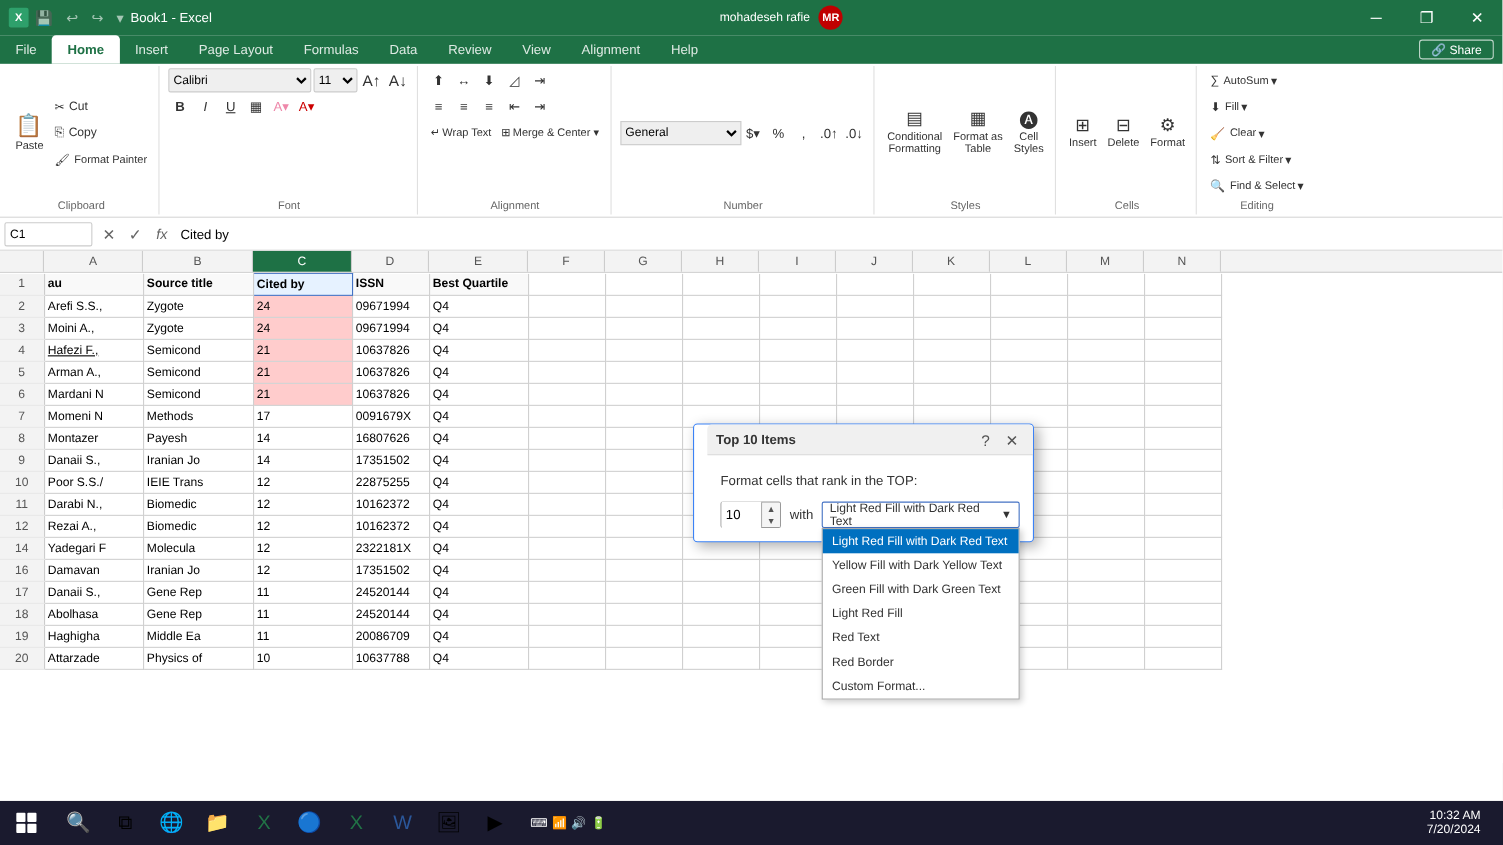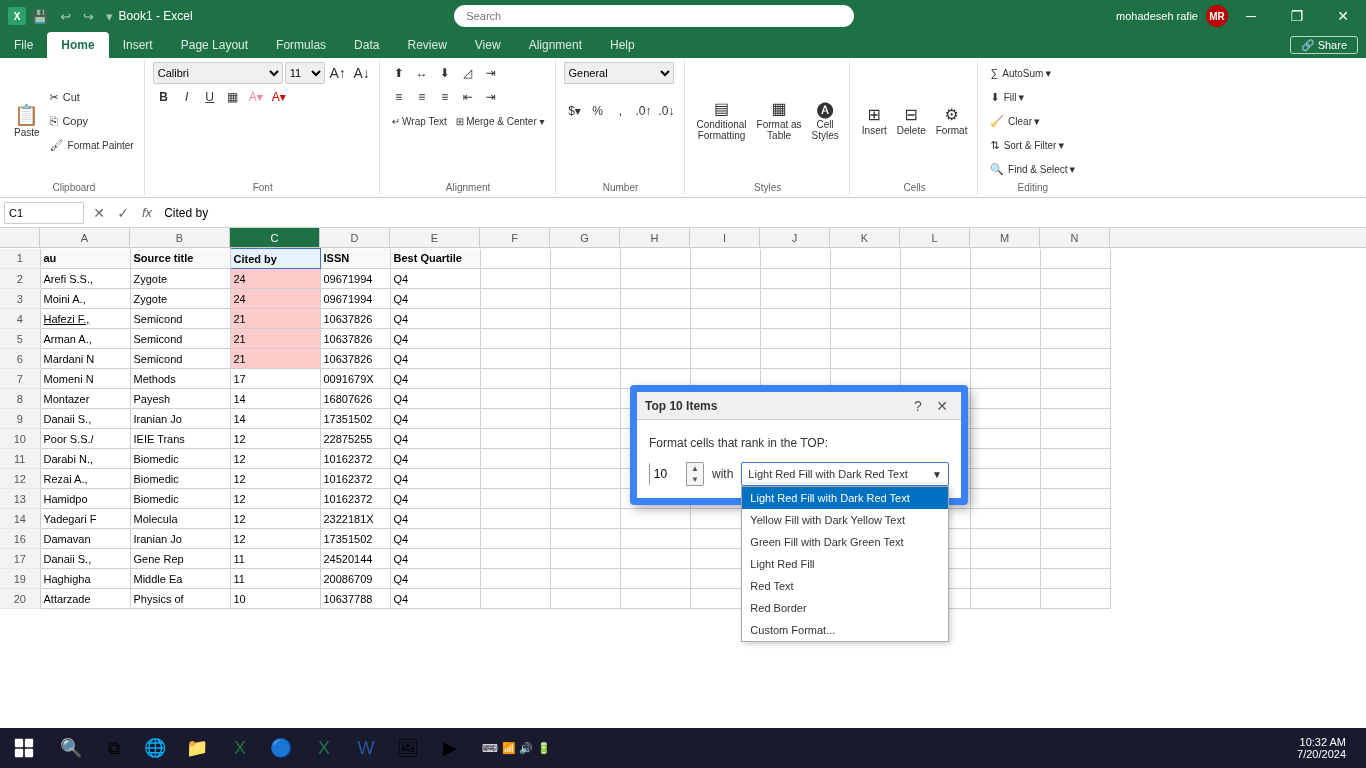--- a/index.html
+++ b/index.html
@@ -78,21 +78,21 @@
     .status-bar { height: 22px; background: #1e7145; display: flex; align-items: center; padding: 0 8px; color: white; font-size: 11px; gap: 12px; }
     .status-right { margin-left: auto; display: flex; align-items: center; gap: 8px; }
     .view-icons { display: flex; gap: 4px; }
     .view-icon { width: 20px; height: 16px; display: flex; align-items: center; justify-content: center; color: white; cursor: pointer; font-size: 13px; }
     .zoom-control { display: flex; align-items: center; gap: 4px; color: white; font-size: 11px; }
     .sheet-tab { height: 20px; padding: 0 12px; background: white; border: 1px solid #ccc; border-bottom: none; border-radius: 3px 3px 0 0; font-size: 11px; display: flex; align-items: center; cursor: pointer; color: #1e7145; font-weight: 600; }
     .sheet-add { width: 20px; height: 20px; display: flex; align-items: center; justify-content: center; font-size: 16px; cursor: pointer; color: #666; }
 
     
     .dialog-overlay { position: fixed; top: 0; left: 0; width: 100%; height: 100%; z-index: 1000; }
-    .dialog { position: absolute; background: white; border: 7px solid #3b82f6; border-radius: 4px; box-shadow: 4px 4px 12px rgba(0,0,0,0.3); width: 338px; }
+    .dialog { position: absolute; background: white; border: 1px solid #3b82f6; border-radius: 4px; box-shadow: 4px 4px 12px rgba(0,0,0,0.3); width: 310px; padding-left: 12px; }
     .dialog-titlebar { background: #f0f0f0; height: 28px; display: flex; align-items: center; justify-content: space-between; padding: 0 8px; border-bottom: 1px solid #ccc; border-radius: 4px 4px 0 0; }
     .dialog-title { font-size: 12px; font-weight: 600; color: #333; }
     .dialog-controls { display: flex; gap: 2px; }
     .dialog-btn { width: 22px; height: 22px; display: flex; align-items: center; justify-content: center; font-size: 14px; cursor: pointer; color: #555; border-radius: 2px; }
     .dialog-body { padding: 16px 12px 12px; }
     .dialog-label { font-size: 12px; color: #333; margin-bottom: 12px; font-weight: 400; }
     .dialog-row { display: flex; align-items: center; gap: 8px; }
     .dialog-num-inner { display: flex; align-items: center; border: 1px solid #999; border-radius: 2px; height: 24px; }
     .dialog-num-val { width: 36px; height: 24px; border: none; font-size: 12px; text-align: center; outline: none; }
     .dialog-num-arrows { display: flex; flex-direction: column; border-left: 1px solid #999; }
@@ -116,23 +116,20 @@
   <div class="titlebar-left">
     <div class="titlebar-icon">X</div>
     <div style="display:flex;gap:12px;align-items:center;">
       <span style="color:rgba(255,255,255,0.6);font-size:13px;cursor:pointer;">💾</span>
       <span style="color:rgba(255,255,255,0.6);font-size:13px;cursor:pointer;">↩</span>
       <span style="color:rgba(255,255,255,0.6);font-size:13px;cursor:pointer;">↪</span>
       <span style="color:rgba(255,255,255,0.6);font-size:13px;cursor:pointer;">▾</span>
     </div>
     <span class="titlebar-title">Book1 - Excel</span>
   </div>
-  <div class="titlebar-search">
-    <input type="text" placeholder="Search" style="">
-  </div>
   <div class="titlebar-user">
     <span>mohadeseh rafie</span>
     <div class="user-avatar">MR</div>
   </div>
   <div class="titlebar-controls">
     <div class="titlebar-btn">─</div>
     <div class="titlebar-btn">❐</div>
     <div class="titlebar-btn close">✕</div>
   </div>
 </div>
@@ -211,21 +208,21 @@
         </div>
         <div class="align-row">
           <div class="rb-small" style="font-size:10px;">↵ <span>Wrap Text</span></div>
           <div class="rb-small" style="font-size:10px;">⊞ <span style="font-size:10px;">Merge &amp; Center ▾</span></div>
         </div>
       </div>
       <div class="ribbon-group-label">Alignment</div>
     </div>
 
     <div class="ribbon-group">
-      <div style="display:flex;flex-direction:column;gap:16px;flex:1;">
+      <div style="display:flex;flex-direction:row;gap:0;flex:1;align-items:center;">
         <div>
           <select class="num-format-select">
             <option>General</option>
           </select>
         </div>
         <div class="num-row">
           <div class="fmt-btn">$▾</div>
           <div class="fmt-btn">%</div>
           <div class="fmt-btn">,</div>
           <div class="fmt-btn">.0↑</div>
@@ -514,37 +511,20 @@
           <div class="cell" style="width: 70px;"></div>
           <div class="cell" style="width: 70px;"></div>
           <div class="cell" style="width: 70px;"></div>
           <div class="cell" style="width: 70px;"></div>
           <div class="cell" style="width: 70px;"></div>
           <div class="cell" style="width: 70px;"></div>
           <div class="cell" style="width: 70px;"></div>
           <div class="cell" style="width: 70px;"></div>
         </div>
         <div class="grid-row">
-          <div class="row-num">13</div>
-          <div class="cell" style="width: 90px; max-width: 90px;">Hamidpo</div>
-          <div class="cell" style="width: 100px; max-width: 100px;">Biomedic</div>
-          <div class="cell" style="width: 90px; max-width: 90px;">12</div>
-          <div class="cell" style="width: 70px; max-width: 70px;">10162372</div>
-          <div class="cell" style="width: 90px; max-width: 90px;">Q4</div>
-          <div class="cell" style="width: 70px;"></div>
-          <div class="cell" style="width: 70px;"></div>
-          <div class="cell" style="width: 70px;"></div>
-          <div class="cell" style="width: 70px;"></div>
-          <div class="cell" style="width: 70px;"></div>
-          <div class="cell" style="width: 70px;"></div>
-          <div class="cell" style="width: 70px;"></div>
-          <div class="cell" style="width: 70px;"></div>
-          <div class="cell" style="width: 70px;"></div>
-        </div>
-        <div class="grid-row">
           <div class="row-num">14</div>
           <div class="cell" style="width: 90px; max-width: 90px;">Yadegari F</div>
           <div class="cell" style="width: 100px; max-width: 100px;">Molecula</div>
           <div class="cell" style="width: 90px; max-width: 90px;">12</div>
           <div class="cell" style="width: 70px; max-width: 70px;">2322181X</div>
           <div class="cell" style="width: 90px; max-width: 90px;">Q4</div>
           <div class="cell" style="width: 70px;"></div>
           <div class="cell" style="width: 70px;"></div>
           <div class="cell" style="width: 70px;"></div>
           <div class="cell" style="width: 70px;"></div>
@@ -567,20 +547,37 @@
           <div class="cell" style="width: 70px;"></div>
           <div class="cell" style="width: 70px;"></div>
           <div class="cell" style="width: 70px;"></div>
           <div class="cell" style="width: 70px;"></div>
           <div class="cell" style="width: 70px;"></div>
           <div class="cell" style="width: 70px;"></div>
         </div>
         <div class="grid-row">
           <div class="row-num">17</div>
           <div class="cell" style="width: 90px; max-width: 90px;">Danaii S.,</div>
+          <div class="cell" style="width: 100px; max-width: 100px;">Gene Rep</div>
+          <div class="cell" style="width: 90px; max-width: 90px;">11</div>
+          <div class="cell" style="width: 70px; max-width: 70px;">24520144</div>
+          <div class="cell" style="width: 90px; max-width: 90px;">Q4</div>
+          <div class="cell" style="width: 70px;"></div>
+          <div class="cell" style="width: 70px;"></div>
+          <div class="cell" style="width: 70px;"></div>
+          <div class="cell" style="width: 70px;"></div>
+          <div class="cell" style="width: 70px;"></div>
+          <div class="cell" style="width: 70px;"></div>
+          <div class="cell" style="width: 70px;"></div>
+          <div class="cell" style="width: 70px;"></div>
+          <div class="cell" style="width: 70px;"></div>
+        </div>
+        <div class="grid-row">
+          <div class="row-num">18</div>
+          <div class="cell" style="width: 90px; max-width: 90px;">Abolhasa</div>
           <div class="cell" style="width: 100px; max-width: 100px;">Gene Rep</div>
           <div class="cell" style="width: 90px; max-width: 90px;">11</div>
           <div class="cell" style="width: 70px; max-width: 70px;">24520144</div>
           <div class="cell" style="width: 90px; max-width: 90px;">Q4</div>
           <div class="cell" style="width: 70px;"></div>
           <div class="cell" style="width: 70px;"></div>
           <div class="cell" style="width: 70px;"></div>
           <div class="cell" style="width: 70px;"></div>
           <div class="cell" style="width: 70px;"></div>
           <div class="cell" style="width: 70px;"></div>

